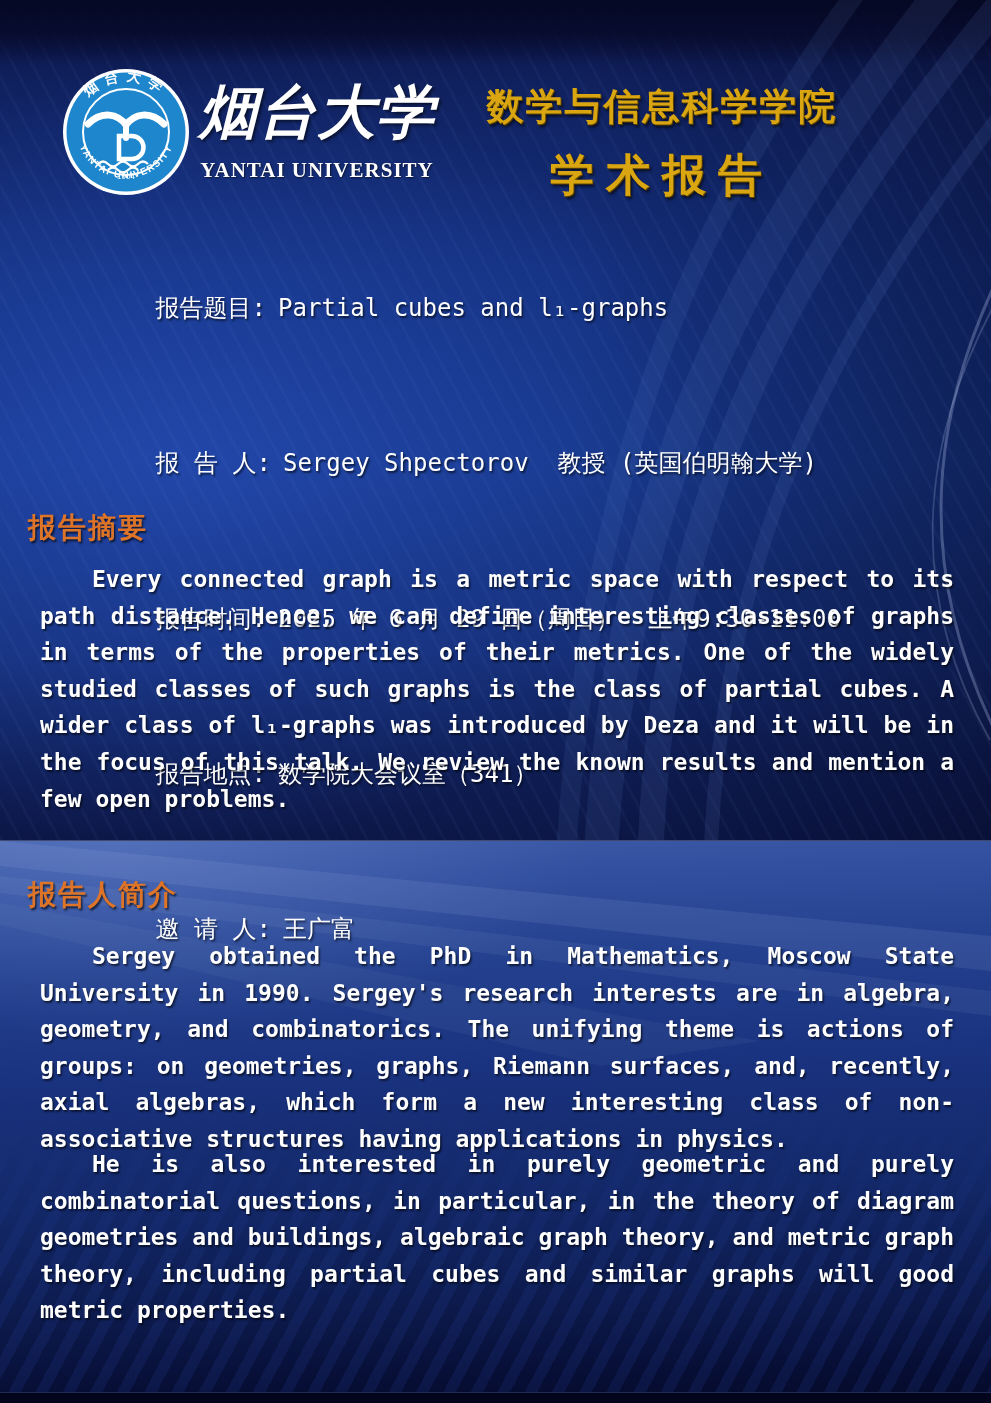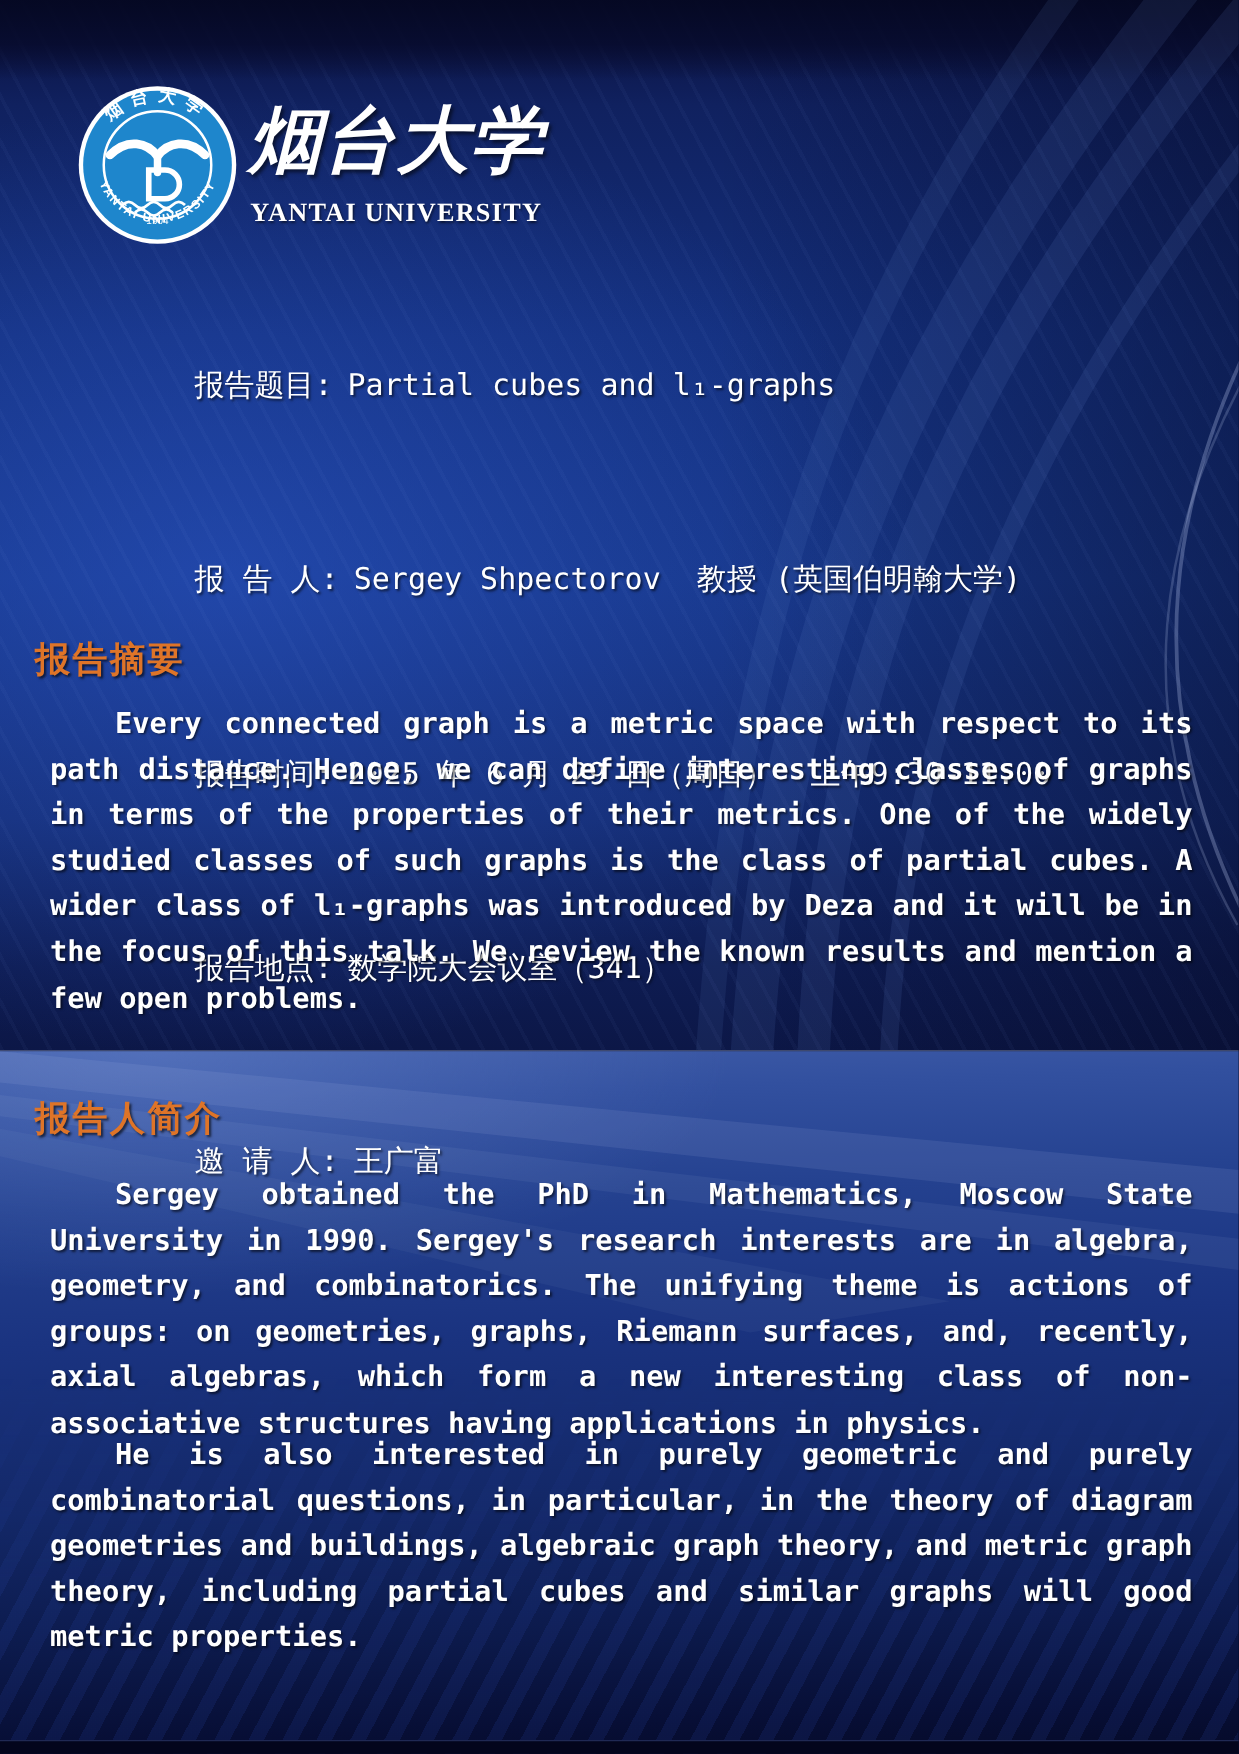--- a/index.html
+++ b/index.html
@@ -125,20 +125,24 @@
       <text font-size="9.5" fill="#ffffff" font-weight="bold" letter-spacing="1.5" font-family="Liberation Sans, sans-serif">
         <textPath href="#arcBot" startOffset="50%" text-anchor="middle">YANTAI UNIVERSITY</textPath>
       </text>
     </svg>
 
     <div class="brand">
       <div class="brand-cn">烟台大学</div>
       <div class="brand-en">YANTAI UNIVERSITY</div>
     </div>
 
+    <div class="title-block">
+      <div class="college">数学与信息科学学院</div>
+      <div class="ptype">学术报告</div>
+    </div>
 
     <div class="details">
       <div class="detail-row">
         <span class="dl">报告题目:</span><span class="dv">Partial cubes and l₁-graphs</span>
       </div>
       <div class="detail-row">
         <span class="dl">报 告 人:</span><span class="dv">Sergey Shpectorov  教授 (英国伯明翰大学)</span>
       </div>
       <div class="detail-row">
         <span class="dl">报告时间:</span><span class="dv">2025 年 6 月 29 日（周日）  上午9:30-11:00</span>

